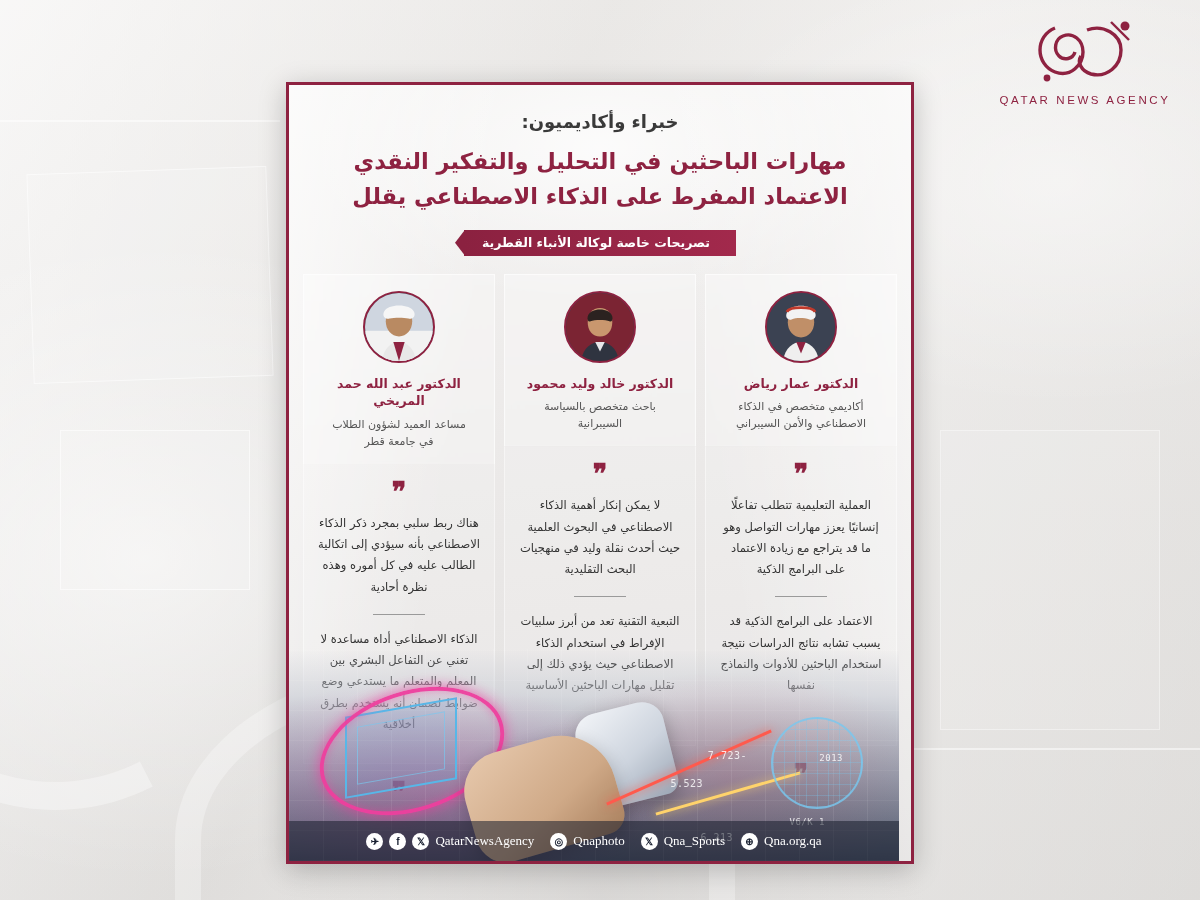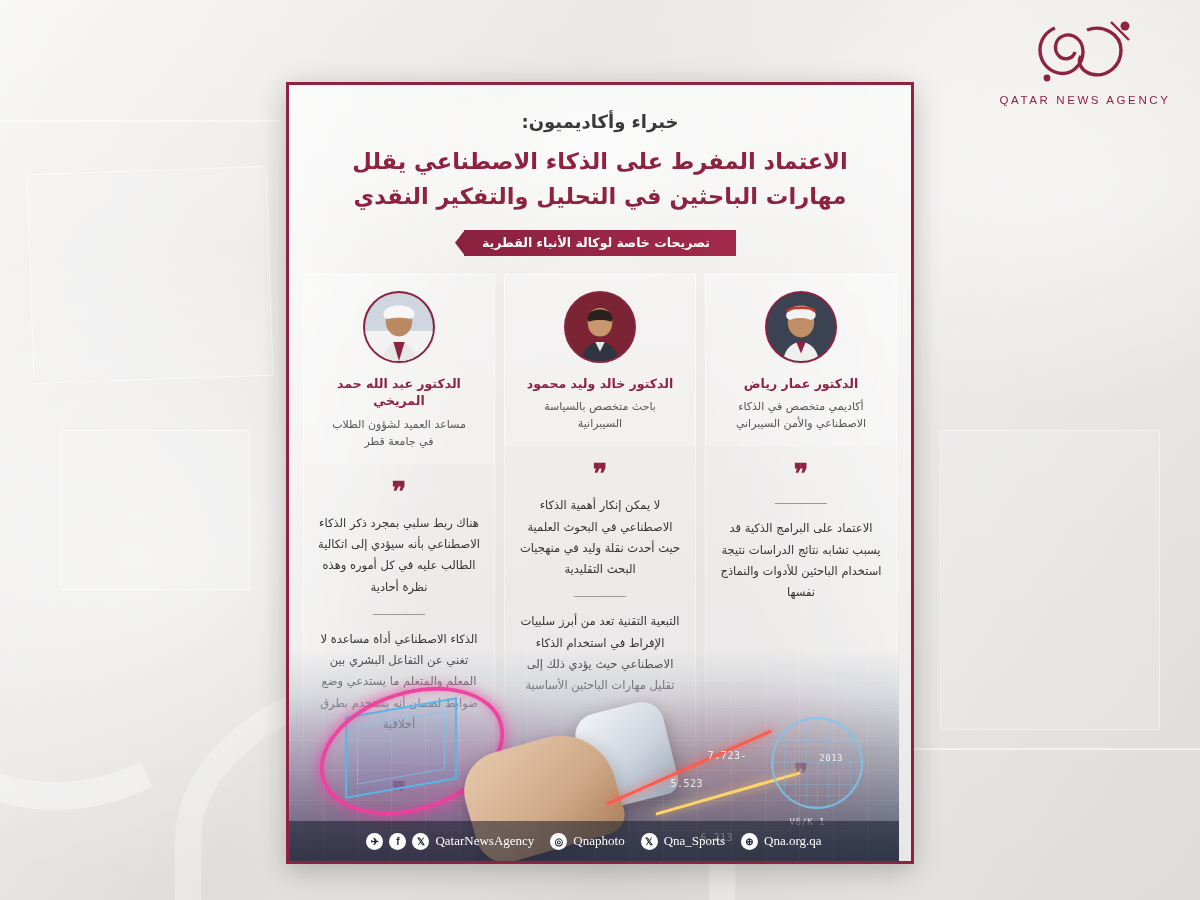--- a/index.html
+++ b/index.html
@@ -296,22 +296,22 @@
     </g>
   </svg>
   <div class="logo-en">QATAR NEWS AGENCY</div>
 </div>
 
 <div class="poster">
   <div class="poster-texture"></div>
 
   <div class="headline-wrap">
     <div class="eyebrow">خبراء وأكاديميون:</div>
+    <div class="headline">مهارات الباحثين في التحليل والتفكير النقدي</div>
     <div class="headline">الاعتماد المفرط على الذكاء الاصطناعي يقلل</div>
-    <div class="headline">مهارات الباحثين في التحليل والتفكير النقدي</div>
     <div class="ribbon-row">
       <span class="ribbon">تصريحات خاصة لوكالة الأنباء القطرية</span>
     </div>
   </div>
 
   <div class="cards">
 
     <div class="card">
       <div class="card-head">
         <div class="avatar">
@@ -372,20 +372,21 @@
             <path d="M17 72c2-14 11-20 19-20s17 6 19 20z" fill="#efefef"></path>
             <path d="M31 52h10l-5 12z" fill="#8e2241"></path>
           </svg>
         </div>
         <div class="name">الدكتور عمار رياض</div>
         <div class="role">أكاديمي متخصص في الذكاء</div>
         <div class="role">الاصطناعي والأمن السيبراني</div>
       </div>
       <div class="card-body">
         <div class="quote-mark">❞</div>
+        <div class="quote-text">العملية التعليمية تتطلب تفاعلًا إنسانيًا يعزز مهارات التواصل وهو ما قد يتراجع مع زيادة الاعتماد على البرامج الذكية</div>
         <div class="divider"></div>
         <div class="quote-text">الاعتماد على البرامج الذكية قد يسبب تشابه نتائج الدراسات نتيجة استخدام الباحثين للأدوات والنماذج نفسها</div>
       </div>
       <div class="bottom-quote">❞</div>
     </div>
 
   </div>
 
   <div class="poster-bottom">
     <div class="grid-lines"></div>

